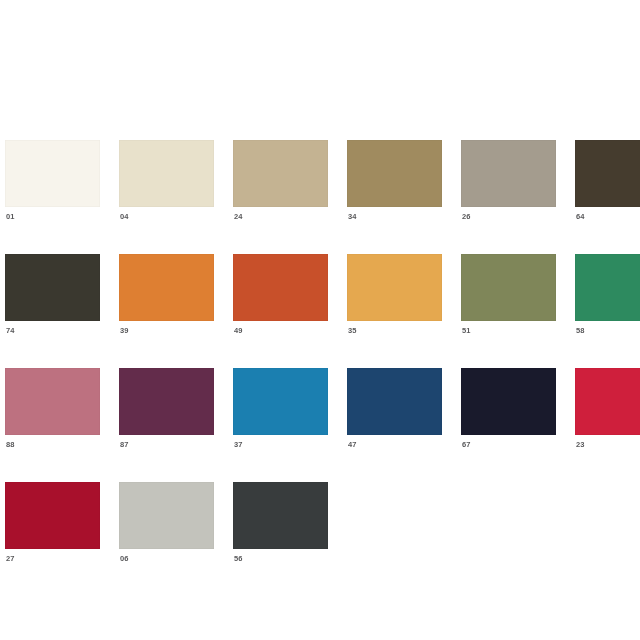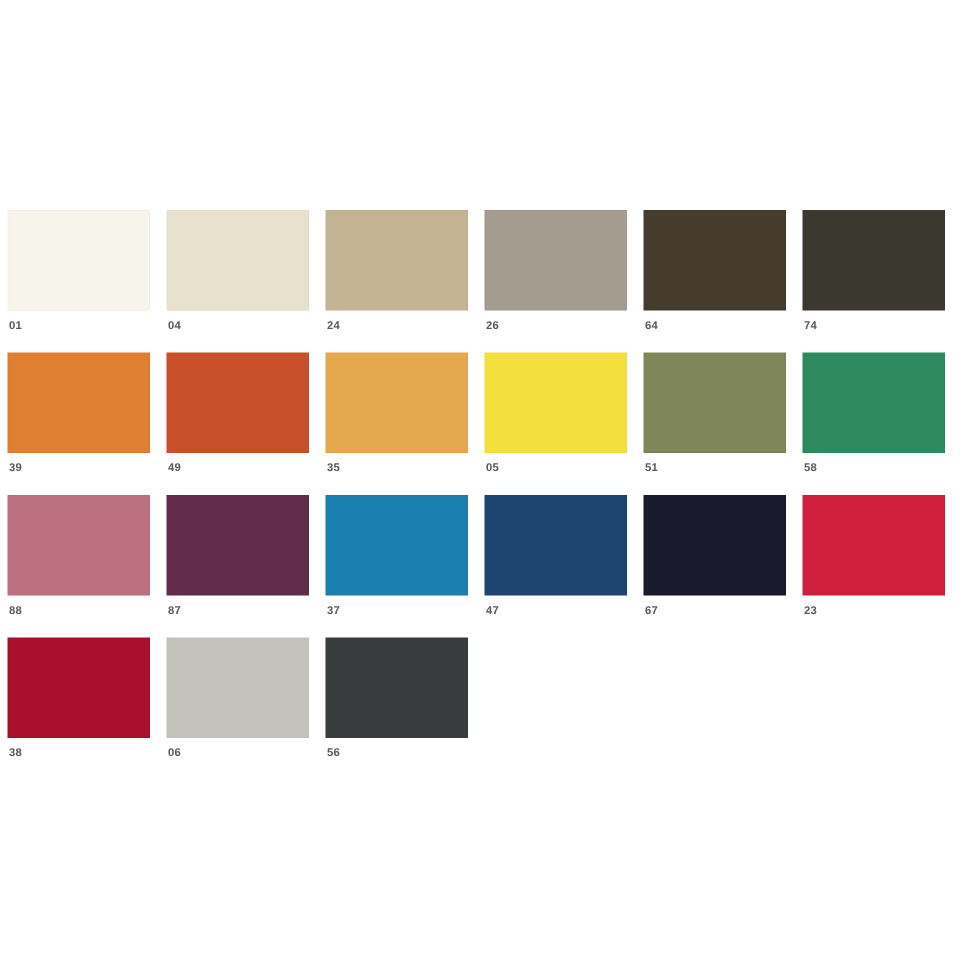--- a/index.html
+++ b/index.html
@@ -26,20 +26,21 @@
   .swatch-grid {
     position: absolute;
     left: 5px;
     top: 140px;
     width: 630px;
     display: grid;
     grid-template-columns: repeat(6, 95px);
     grid-auto-rows: 95px;
     column-gap: 11px;
     row-gap: 0px;
+    gap: 19px;
   }
 
   .swatch-cell {
     position: relative;
     width: 95px;
     height: 95px;
   }
 
   .swatch-chip {
     width: 95px;
@@ -72,20 +73,24 @@
       </div>
       <div class="swatch-cell">
         <span class="swatch-chip" style="background-color: rgb(232, 225, 203);"></span>
         <span class="swatch-label">04</span>
       </div>
       <div class="swatch-cell">
         <span class="swatch-chip" style="background-color: rgb(196, 179, 146);"></span>
         <span class="swatch-label">24</span>
       </div>
       <div class="swatch-cell">
+        <span class="swatch-chip" style="background-color: rgb(160, 139, 95);"></span>
+        <span class="swatch-label">34</span>
+      </div>
+      <div class="swatch-cell">
         <span class="swatch-chip" style="background-color: rgb(164, 156, 142);"></span>
         <span class="swatch-label">26</span>
       </div>
       <div class="swatch-cell">
         <span class="swatch-chip" style="background-color: rgb(69, 60, 46);"></span>
         <span class="swatch-label">64</span>
       </div>
       <div class="swatch-cell">
         <span class="swatch-chip" style="background-color: rgb(58, 56, 47);"></span>
         <span class="swatch-label">74</span>
@@ -94,24 +99,20 @@
         <span class="swatch-chip" style="background-color: rgb(222, 127, 50);"></span>
         <span class="swatch-label">39</span>
       </div>
       <div class="swatch-cell">
         <span class="swatch-chip" style="background-color: rgb(200, 80, 42);"></span>
         <span class="swatch-label">49</span>
       </div>
       <div class="swatch-cell">
         <span class="swatch-chip" style="background-color: rgb(229, 168, 79);"></span>
         <span class="swatch-label">35</span>
-      </div>
-      <div class="swatch-cell">
-        <span class="swatch-chip" style="background-color: rgb(243, 224, 63);"></span>
-        <span class="swatch-label">05</span>
       </div>
       <div class="swatch-cell">
         <span class="swatch-chip" style="background-color: rgb(127, 134, 89);"></span>
         <span class="swatch-label">51</span>
       </div>
       <div class="swatch-cell">
         <span class="swatch-chip" style="background-color: rgb(45, 138, 95);"></span>
         <span class="swatch-label">58</span>
       </div>
       <div class="swatch-cell">
@@ -133,21 +134,21 @@
       <div class="swatch-cell">
         <span class="swatch-chip" style="background-color: rgb(25, 26, 44);"></span>
         <span class="swatch-label">67</span>
       </div>
       <div class="swatch-cell">
         <span class="swatch-chip" style="background-color: rgb(207, 31, 60);"></span>
         <span class="swatch-label">23</span>
       </div>
       <div class="swatch-cell">
         <span class="swatch-chip" style="background-color: rgb(168, 16, 44);"></span>
-        <span class="swatch-label">38</span>
+        <span class="swatch-label">27</span>
       </div>
       <div class="swatch-cell">
         <span class="swatch-chip" style="background-color: rgb(195, 195, 188);"></span>
         <span class="swatch-label">06</span>
       </div>
       <div class="swatch-cell">
         <span class="swatch-chip" style="background-color: rgb(56, 60, 61);"></span>
         <span class="swatch-label">56</span>
       </div>
     </div>

